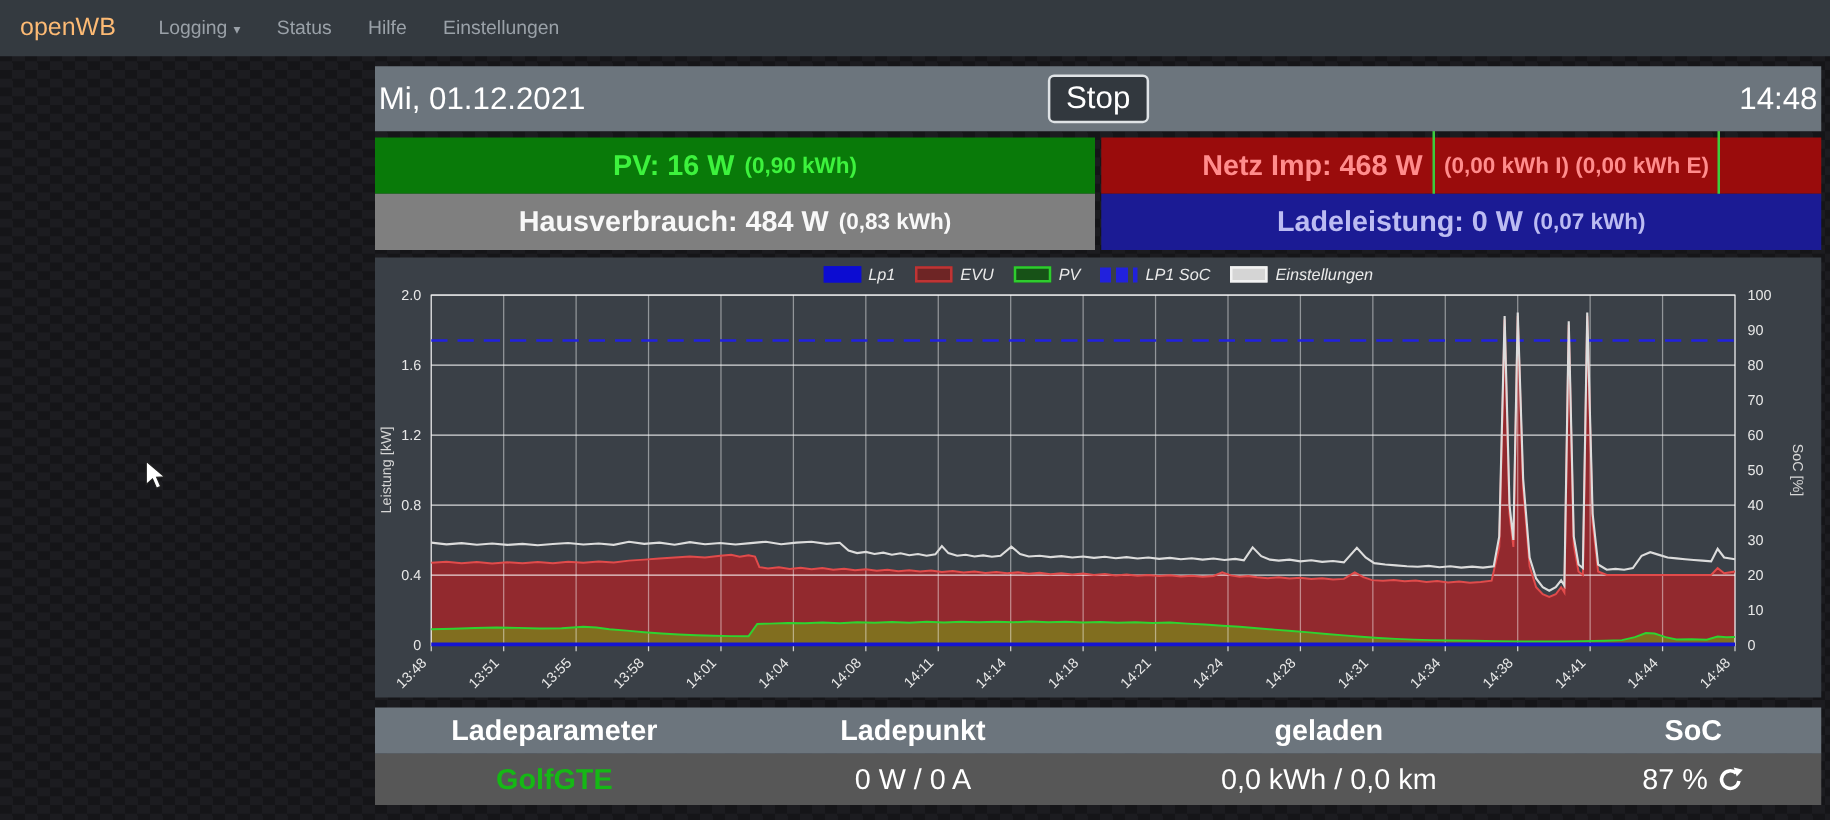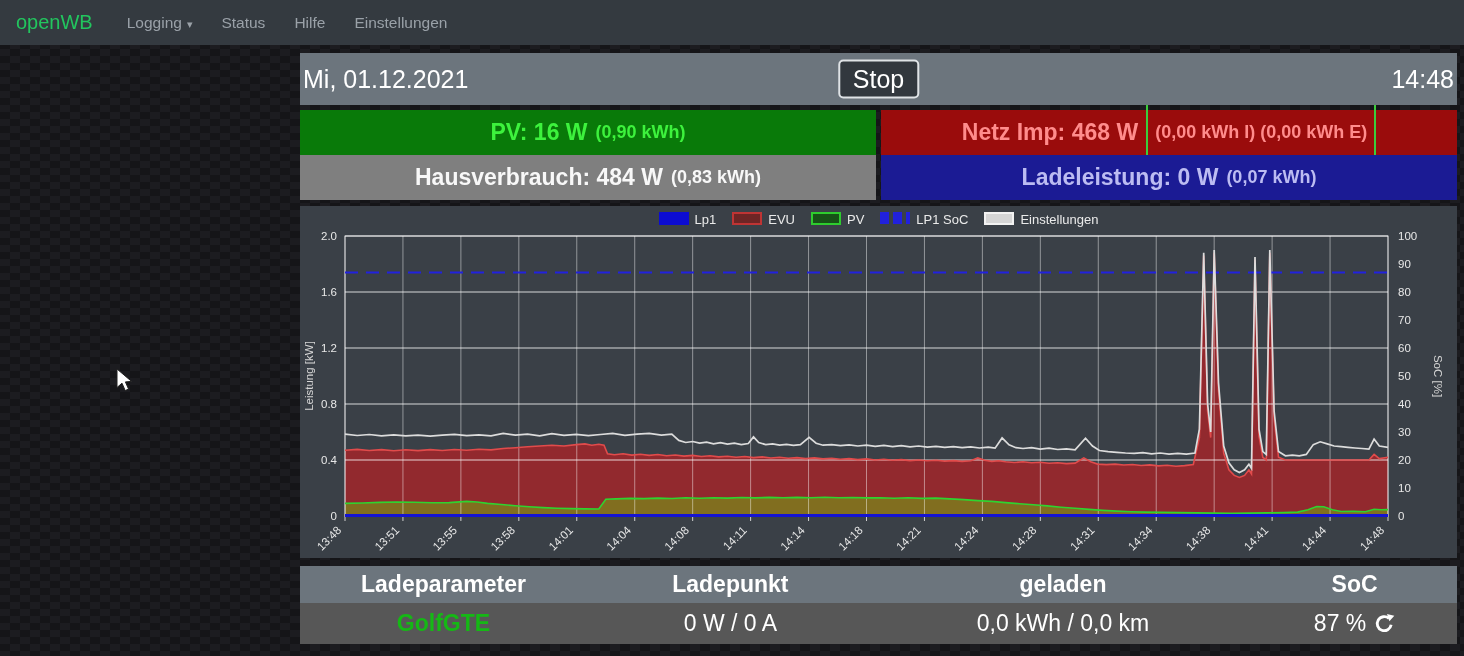--- a/index.html
+++ b/index.html
@@ -7,21 +7,21 @@
   .page {
     position:relative; width:1464px; height:656px; overflow:hidden;
     font-family:"Liberation Sans", sans-serif;
     background-color:#141417;
     background-image:conic-gradient(#1c1c20 25%, #151518 25% 50%, #1c1c20 50% 75%, #151518 75%);
     background-size:20px 14px;
   }
   
   .navbar { position:absolute; top:0; left:0; width:100%; height:45px; background:#343a40;
     display:flex; align-items:center; padding:0 16px; }
-  .brand { color:#22c55e; font-size:20px; margin-right:34px; cursor:default; }
+  .brand { color:#fdba74; font-size:20px; margin-right:34px; cursor:default; }
   .nav-items { display:flex; gap:29px; align-items:center; }
   .nav-link { color:#9aa1a8; font-size:15.5px; cursor:pointer; }
   .caret { font-size:11px; margin-left:5px; color:#9aa1a8; }
   
   .content { position:absolute; left:300px; top:53px; width:1157px; }
   .header-bar { position:relative; height:52px; background:#6c757d; display:flex; align-items:center;
     padding:0 3px; color:#fff; font-size:25px; }
   .hb-time { margin-left:auto; }
   .stop-btn { position:absolute; left:50%; top:50%; transform:translate(-50%,-50%);
     background:#32383e; color:#fff; font-size:25px; font-family:inherit;
@@ -29,21 +29,21 @@
   .status-grid { margin-top:5px; display:grid; grid-template-columns:1fr 1fr; column-gap:5px; }
   .status-cell { height:45px; display:flex; align-items:center; justify-content:center; gap:8px;
     font-weight:bold; white-space:nowrap; }
   .status-main { font-size:23px; }
   .status-sub { font-size:18px; }
   .hl-box { border:2px solid #22c55e; padding:19px 7px; border-radius:1px; }
   
   .chart-panel { margin-top:6px; height:352px; background:#3a4047; position:relative; }
   .legend { position:absolute; top:6px; left:0; right:0; display:flex; justify-content:center;
     align-items:center; gap:16px; font-size:13px; color:#eaeaea; z-index:2; }
-  .legend-item { display:flex; align-items:flex-start; gap:6px; }
+  .legend-item { display:flex; align-items:center; gap:6px;font-style:italic; }
   .swatch { width:30px; height:13px; display:inline-block; }
   #chart-svg { position:absolute; left:0; top:0; }
   #chart-svg text { font-family:"Liberation Sans", sans-serif; font-size:11.5px; fill:#e8e8e8; }
   #chart-svg text.axis-title { fill:#d6d6d6; font-size:11.5px; }
   
   .lp-table { margin-top:8px; }
   .t-head, .t-row { display:grid; grid-template-columns:24.8% 24.8% 32.7% 17.7%; align-items:center;
     text-align:center; color:#fff; }
   .t-head { height:37px; background:#6c757d; font-weight:bold; font-size:23px; }
   .t-row { height:41px; background:#575757; font-size:23px; }

